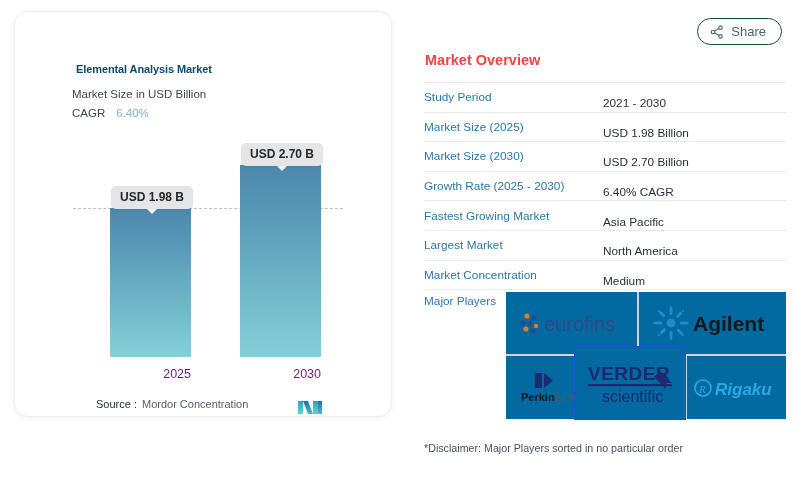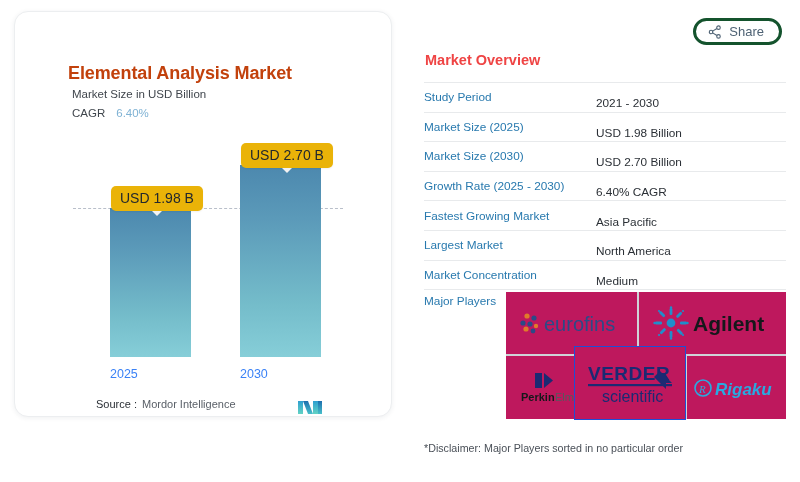--- a/index.html
+++ b/index.html
@@ -33,25 +33,25 @@
     background: #ffffff;
     border: 1px solid #eceef0;
     border-radius: 14px;
     box-shadow: 0 1px 5px rgba(30,40,60,0.07);
     box-sizing: border-box;
     overflow: hidden;
   }
 
   .chart-title {
     position: absolute;
-    left: 53px;
+    left: 61px;
     top: 51px;
-    font-size: 18px;
+    font-size: 11px;
     font-weight: bold;
-    color: #c2410c;
+    color: #0c4a6e;
     letter-spacing: -0.1px;
   }
   .chart-subtitle {
     position: absolute;
     left: 57px;
     top: 76px;
     font-size: 11.5px;
     color: #40464d;
   }
   .chart-cagr-row {
@@ -97,24 +97,24 @@
   }
   .bar-2030 {
     left: 225px;
     top: 153px;
     width: 81px;
     height: 192px;
   }
 
   .bar-label {
     position: absolute;
-    background: #eab308;
+    background: #e5e5e5;
     border-radius: 5px;
-    font-size: 14px;
-    font-weight: normal;
+    font-size: 12px;
+    font-weight: bold;
     color: #23282d;
     padding: 4px 9px 5px 9px;
     white-space: nowrap;
     box-shadow: 0 1px 2px rgba(0,0,0,0.06);
   }
   .bar-label::after {
     content: "";
     position: absolute;
     left: 50%;
     margin-left: -5px;
@@ -125,23 +125,23 @@
     border-right: 5px solid transparent;
     border-top: 5px solid #f2f2f2;
   }
   .label-2025 { left: 96px; top: 174px; }
   .label-2030 { left: 226px; top: 131px; }
 
   .x-tick {
     position: absolute;
     top: 355px;
     width: 81px;
-    text-align: left;
+    text-align: right;
     font-size: 12.5px;
-    color: #3b82f6;
+    color: #701a75;
   }
   .tick-2025 { left: 95px; }
   .tick-2030 { left: 225px; }
 
   .source-row {
     position: absolute;
     left: 57px;
     top: 386px;
     font-size: 11px;
     color: #5a6068;
@@ -165,21 +165,21 @@
   
   .share-btn {
     position: absolute;
     right: 18px;
     top: 18px;
     display: flex;
     align-items: center;
     gap: 7px;
     height: 27px;
     padding: 0 15px 0 12px;
-    border: 3px solid #14532d;
+    border: 1px solid #14532d;
     border-radius: 15px;
     background: #ffffff;
     color: #4e6274;
     font-size: 13px;
     box-sizing: border-box;
     cursor: pointer;
   }
   .share-btn .share-text { line-height: 1; padding-bottom: 1px; }
 
   .overview-title {
@@ -196,20 +196,21 @@
     left: 424px;
     top: 82px;
     width: 362px;
   }
   .row {
     display: flex;
     align-items: center;
     height: 28.6px;
     border-bottom: 1px solid #e8eaec;
     font-size: 11.8px;
+    gap: 7px;
   }
   .row:first-child { border-top: 1px solid #e8eaec; }
   .row .k {
     width: 172px;
     color: #2879ae;
     white-space: nowrap;
   }
   .row .v {
     color: #2b3036;
     white-space: nowrap;
@@ -232,21 +233,21 @@
     width: 280px;
     height: 128px;
   }
   .lg-cell {
     position: absolute;
     border: 1px solid #cfd3d7;
     box-sizing: border-box;
     display: flex;
     align-items: center;
     justify-content: center;
-    background: #be185d;
+    background: #0369a1;
     text-align: center;
   }
   .cell-eurofins { left: 0;   top: 0;  width: 132px; height: 63px; border-left: none; border-top: none; }
   .cell-agilent  { left: 132px; top: 0; width: 148px; height: 63px; border-right: none; border-top: none; }
   .cell-perkin   { left: 0;   top: 63px; width: 96px;  height: 64px; border-left: none; border-bottom: none; }
   .cell-verder   { left: 68px; top: 54px; width: 112px; height: 74px; border: 1px solid #1d4ed8; z-index: 4; }
   .cell-rigaku   { left: 180px; top: 63px; width: 100px; height: 64px; border-right: none; border-bottom: none; }
 
   .disclaimer {
     position: absolute;
@@ -278,21 +279,21 @@
       <div class="bar bar-2030"></div>
 
       <div class="bar-label label-2025">USD 1.98 B</div>
       <div class="bar-label label-2030">USD 2.70 B</div>
 
       <div class="x-tick tick-2025">2025</div>
       <div class="x-tick tick-2030">2030</div>
     </div>
 
     <div class="source-row">
-      <span class="source-label">Source :</span><span class="source-name">Mordor Intelligence</span>
+      <span class="source-label">Source :</span><span class="source-name">Mordor Concentration</span>
     </div>
 
     <svg class="mordor-logo" viewBox="0 0 24 15">
       <defs>
         <linearGradient id="mg1" x1="0" y1="0" x2="0" y2="1">
           <stop offset="0" stop-color="#2f9fd0"></stop>
             <stop offset="1" stop-color="#63d3c4"></stop>
         </linearGradient>
         <linearGradient id="mg2" x1="0" y1="0" x2="0" y2="1">
           <stop offset="0" stop-color="#1e6fae"></stop>

